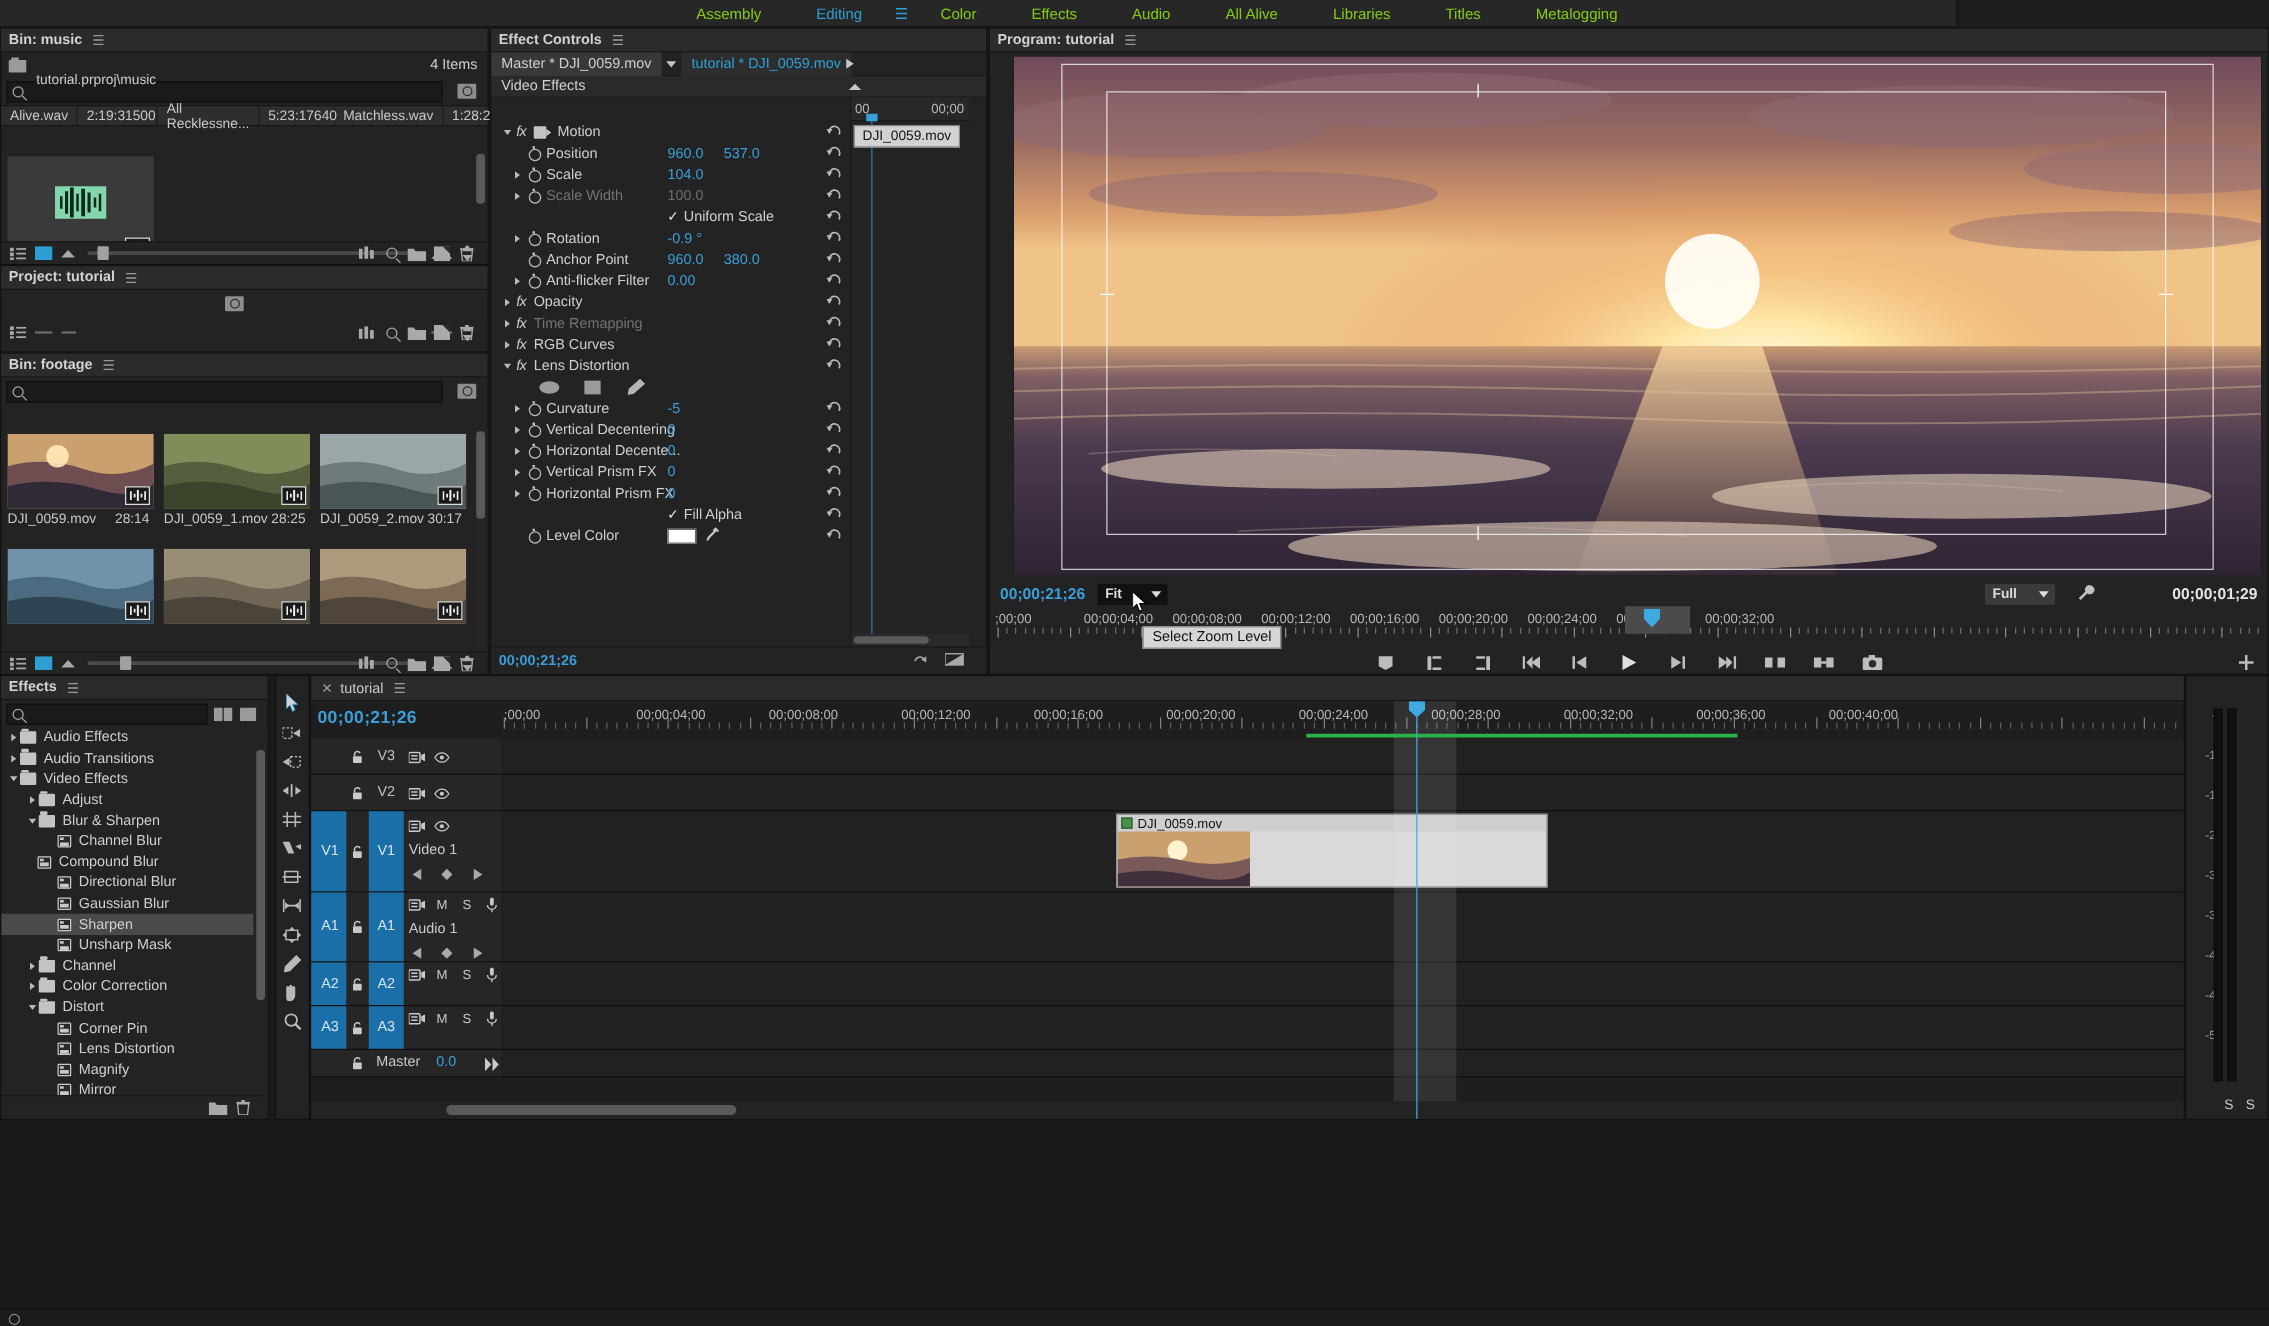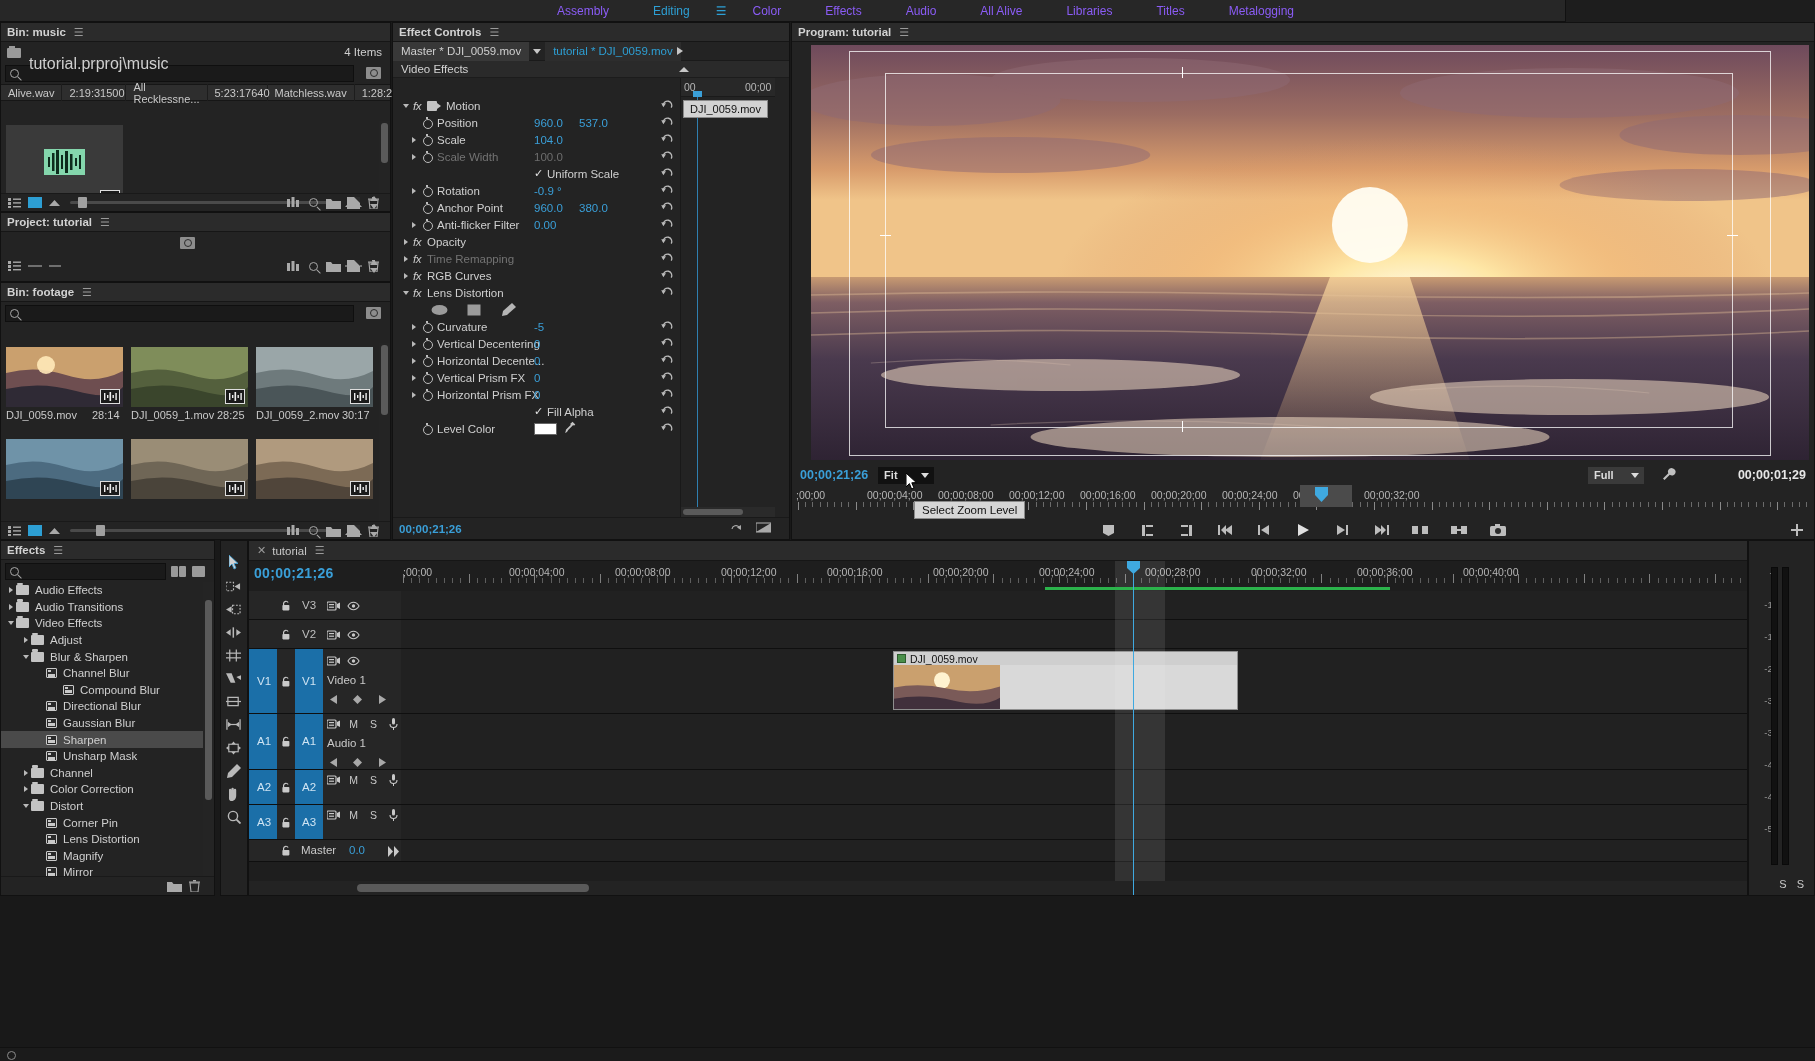--- a/index.html
+++ b/index.html
@@ -9,40 +9,40 @@
     font-family:"Liberation Sans", sans-serif;
     font-size:11.5px; color:#c8c8c8;
     -webkit-font-smoothing:antialiased;
   }
   .app { position:relative; width:1815px; height:1061px; background:#191919; }
 
   
   .wsbar { position:absolute; left:0; top:0; width:1815px; height:22px;
     background:#272727; border-bottom:1px solid #111; display:flex; align-items:center; }
   .wsbar .wsitems { display:flex; align-items:center; margin-left:535px; }
-  .ws { padding:0 22px; font-size:12px; color:#8b5cf6; line-height:22px; cursor:default; white-space:nowrap;}
+  .ws { padding:0 22px; font-size:12px; color:#84cc16; line-height:22px; cursor:default; white-space:nowrap;}
   .ws.active { color:#2d9fd4; }
   .ws-menu { color:#2d9fd4; font-size:12px; padding:0 4px; }
   .wsbar-right { position:absolute; right:0; top:0; width:250px; height:22px; background:#1d1d1d; border-left:1px solid #111;}
 
   
   .panel { position:absolute; background:#232323; border:1px solid #111; }
   .ptab { height:19px; background:#2b2b2b; display:flex; align-items:center; padding:0 6px;
      border-bottom:1px solid #161616; }
   .ptab .tname { font-size:11.5px; font-weight:bold; color:#d2d2d2; }
   .hamb { margin-left:8px; font-size:11px; color:#9a9a9a; letter-spacing:0px; }
   .closeX { font-size:11px; color:#9a9a9a; margin-right:6px; }
 
   
   #binMusic { left:0; top:22px; width:391px; height:190px; background:#232323;}
   .binpath { height:20px; display:flex; align-items:center; padding:0 6px; position:relative;}
   .foldericon { width:14px; height:12px; position:relative; margin-right:8px; }
   .foldericon:before{content:"";position:absolute;left:0;top:2px;width:14px;height:10px;background:#9a9a9a;border-radius:1px;}
   .foldericon:after{content:"";position:absolute;left:2px;top:0px;width:6px;height:3px;background:#9a9a9a;}
-  .pathtxt { font-size:16px; color:#cfcfcf;margin-top:24px; }
+  .pathtxt { font-size:11px; color:#cfcfcf;margin-top:24px; }
   .itemcount { position:absolute; right:8px; font-size:11.5px; color:#cfcfcf;}
   .searchrow { height:22px; display:flex; align-items:center; padding:0 4px; }
   .searchbox { flex:1; height:17px; background:#1a1a1a; border:1px solid #0f0f0f; display:flex; align-items:center; padding:0 4px;}
   .mag { width:9px;height:9px;border:1.4px solid #a8a8a8;border-radius:50%; position:relative; flex:none;}
   .mag:after{content:"";position:absolute;right:-4px;bottom:-3px;width:5px;height:1.4px;background:#a8a8a8;transform:rotate(45deg);}
   .searchbox input { background:transparent;border:0;outline:0;color:#ccc;font-size:11px;margin-left:5px;width:100%;font-family:inherit;}
   .findbtn { width:26px;height:19px;display:flex;align-items:center;justify-content:center;margin-left:6px;}
   .fbicon{width:15px;height:12px;background:#8d8d8d;border-radius:1px;position:relative;}
   .fbicon:after{content:"";position:absolute;left:4px;top:2px;width:6px;height:6px;border:1.3px solid #2b2b2b;border-radius:50%;}
 
@@ -701,21 +701,21 @@
           <span class="folder"></span>
           <span>Blur &amp; Sharpen</span>
         </div>
         <div class="trow" style="padding-left: 34px;">
           <span class="tri" style="visibility:hidden">
             <i></i>
           </span>
           <span class="fxicon"></span>
           <span>Channel Blur</span>
         </div>
-        <div class="trow" style="padding-left: 51px;">
+        <div class="trow" style="padding-left: 18px;">
           <span class="tri" style="visibility:hidden">
             <i></i>
           </span>
           <span class="fxicon"></span>
           <span>Compound Blur</span>
         </div>
         <div class="trow" style="padding-left: 34px;">
           <span class="tri" style="visibility:hidden">
             <i></i>
           </span>

